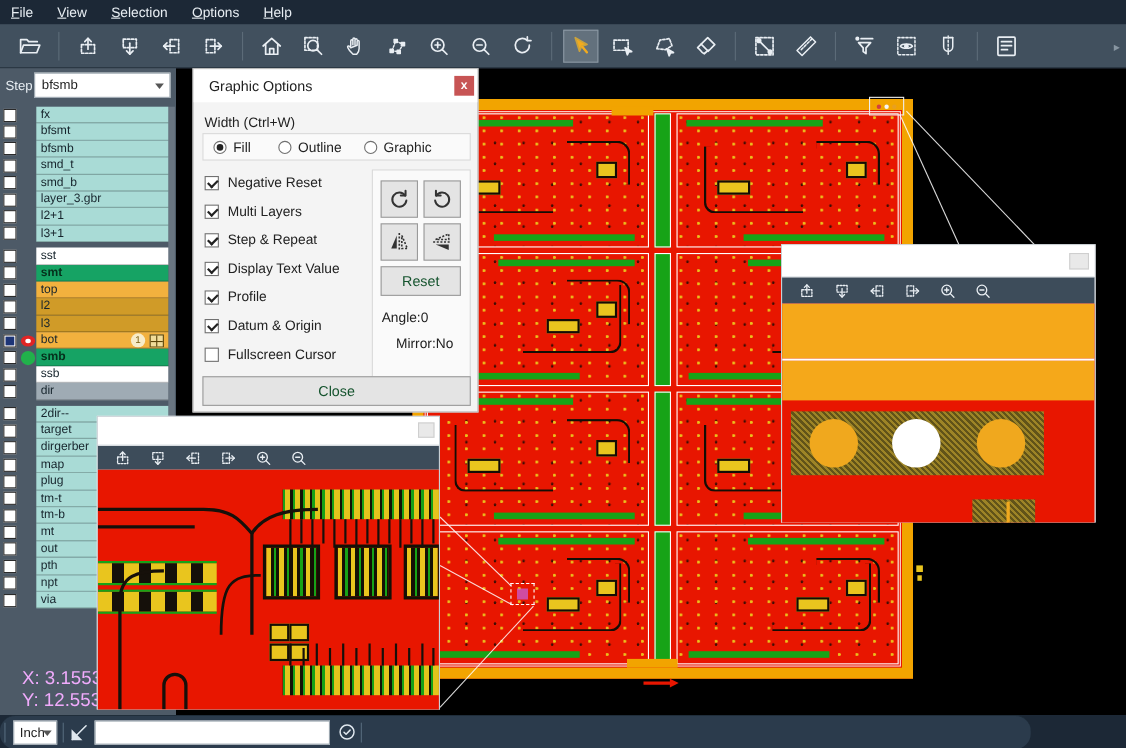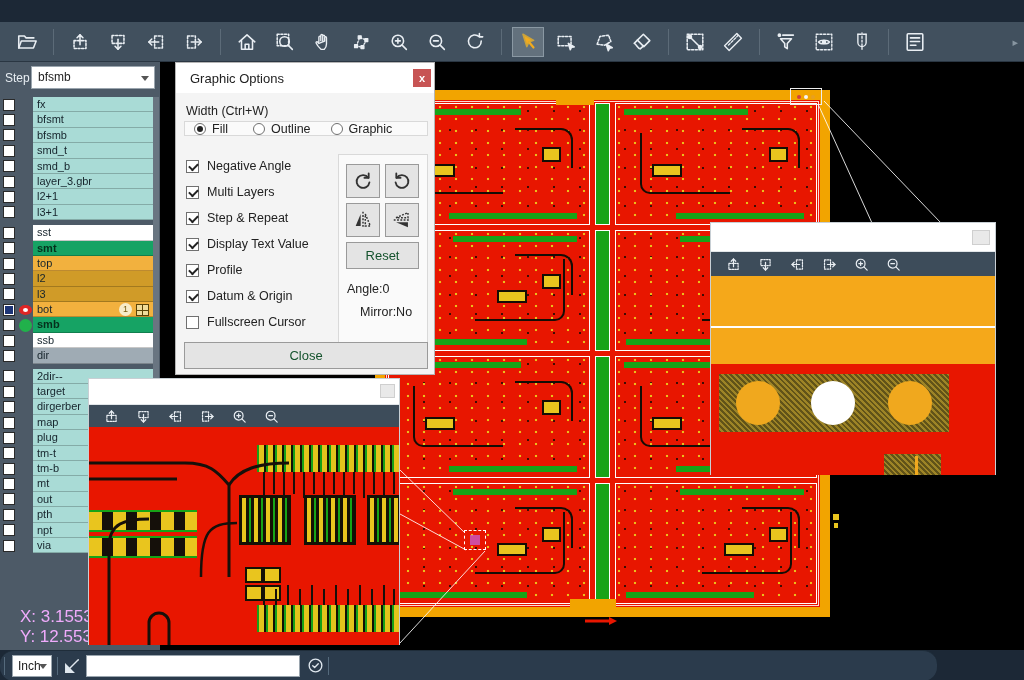--- a/index.html
+++ b/index.html
@@ -61,21 +61,21 @@
   .sel-marker{position:absolute;left:304px;top:468px;width:22px;height:20px;border:1px dashed #fff;box-sizing:border-box;}
   .sel-marker i{position:absolute;left:5px;top:4px;width:10px;height:10px;background:rgba(200,90,200,.8);}
   .tr-marker{position:absolute;left:630px;top:26px;width:32px;height:17px;border:1px solid #eee;box-sizing:border-box;display:flex;align-items:center;justify-content:center;gap:3px;}
   .tr-marker i{width:4px;height:4px;border-radius:50%;}
   .callouts{position:absolute;left:0;top:0;width:1024px;height:680px;z-index:20;pointer-events:none;}
   
   .dialog{position:absolute;left:175px;top:62px;width:260px;height:313px;background:#f4f4f4;border:1px solid #b5b5b5;box-sizing:border-box;z-index:30;font-size:12.5px;color:#222;}
   .dlg-title{position:absolute;left:0;top:0;width:100%;height:30px;background:#fff;display:flex;align-items:center;padding-left:14px;box-sizing:border-box;font-size:13px;}
   .dlg-close{position:absolute;right:3px;top:6px;width:18px;height:18px;background:#c75454;color:#fff;font-size:11px;font-weight:bold;display:flex;align-items:center;justify-content:center;}
   .dlg-width-label{position:absolute;left:10px;top:41px;}
-  .dlg-radio-box{position:absolute;left:8px;top:58px;width:244px;height:15px;background:#fafafa;border:1px solid #d9d9d9;box-sizing:border-box;display:flex;align-items:center;}
+  .dlg-radio-box{position:absolute;left:8px;top:58px;width:244px;height:25px;background:#fafafa;border:1px solid #d9d9d9;box-sizing:border-box;display:flex;align-items:center;}
   .radio-item{display:flex;align-items:center;gap:6px;}
   .radio-item:nth-child(1){margin-left:9px;} .radio-item:nth-child(2){margin-left:25px;} .radio-item:nth-child(3){margin-left:20px;}
   .radio{position:relative;width:12px;height:12px;border:1px solid #707070;border-radius:50%;background:#fff;box-sizing:border-box;flex:none;}
   .radio.selected::after{content:'';position:absolute;left:2px;top:2px;width:6px;height:6px;border-radius:50%;background:#222;}
   .dlg-checks{position:absolute;left:10px;top:96px;}
   .check-row{display:flex;align-items:center;gap:8px;height:14px;margin-bottom:12px;}
   .chk{position:relative;width:13px;height:13px;background:#fff;border:1px solid #707070;box-sizing:border-box;flex:none;}
   .chk.checked::after{content:'';position:absolute;left:2px;top:2px;width:7px;height:4px;border-left:2px solid #222;border-bottom:2px solid #222;transform:rotate(-45deg);}
   .dlg-right-box{position:absolute;left:162px;top:91px;width:90px;height:192px;background:#fafafa;border:1px solid #d9d9d9;box-sizing:border-box;}
   .dlg-btn{position:absolute;background:#e4e4e4;border:1px solid #9a9a9a;box-sizing:border-box;display:flex;align-items:center;justify-content:center;color:#14532d;}
@@ -125,20 +125,27 @@
   .sb-input{position:absolute;left:86px;top:4px;width:214px;height:22px;background:#fff;border:1px solid #9aa5ae;box-sizing:border-box;}
   .sb-refresh{position:absolute;left:306px;top:5px;width:19px;height:19px;color:#dfe7ee;}
   .sb-corner svg,.sb-refresh svg{width:100%;height:100%;}
   .sb-message{position:absolute;left:336px;top:7px;font-size:13.5px;color:#f2a71b;white-space:nowrap;}
 </style>
 </head>
 <body>
 
 <div id="app">
 
+  <div class="menubar">
+      <div class="menu-item"><u>F</u>ile</div>
+      <div class="menu-item"><u>V</u>iew</div>
+      <div class="menu-item"><u>S</u>election</div>
+      <div class="menu-item"><u>O</u>ptions</div>
+      <div class="menu-item"><u>H</u>elp</div>
+    </div>
 
   <div class="toolbar">
     <span class="tb-end-arrow">▸</span>
   <div class="tb-icon">
         <svg viewBox="0 0 24 24" fill="none" stroke="currentColor" stroke-width="1.7" stroke-linecap="round" stroke-linejoin="round">
           <path d="M3 18.5V5.5h6.2l1.8 2h8.5"></path>
           <path d="M3 18.5l2.8-7.5h16.2l-3 7.5z"></path>
         </svg>
       </div>
       <span class="tb-divider"></span>
@@ -574,21 +581,21 @@
           <span>Outline</span>
         </div>
         <div class="radio-item">
           <span class="radio"></span>
           <span>Graphic</span>
         </div>
       </div>
     <div class="dlg-checks">
         <div class="check-row">
           <span class="chk checked"></span>
-          <span>Negative Angle</span>
+          <span>Negative Reset</span>
         </div>
         <div class="check-row">
           <span class="chk checked"></span>
           <span>Multi Layers</span>
         </div>
         <div class="check-row">
           <span class="chk checked"></span>
           <span>Step &amp; Repeat</span>
         </div>
         <div class="check-row">

